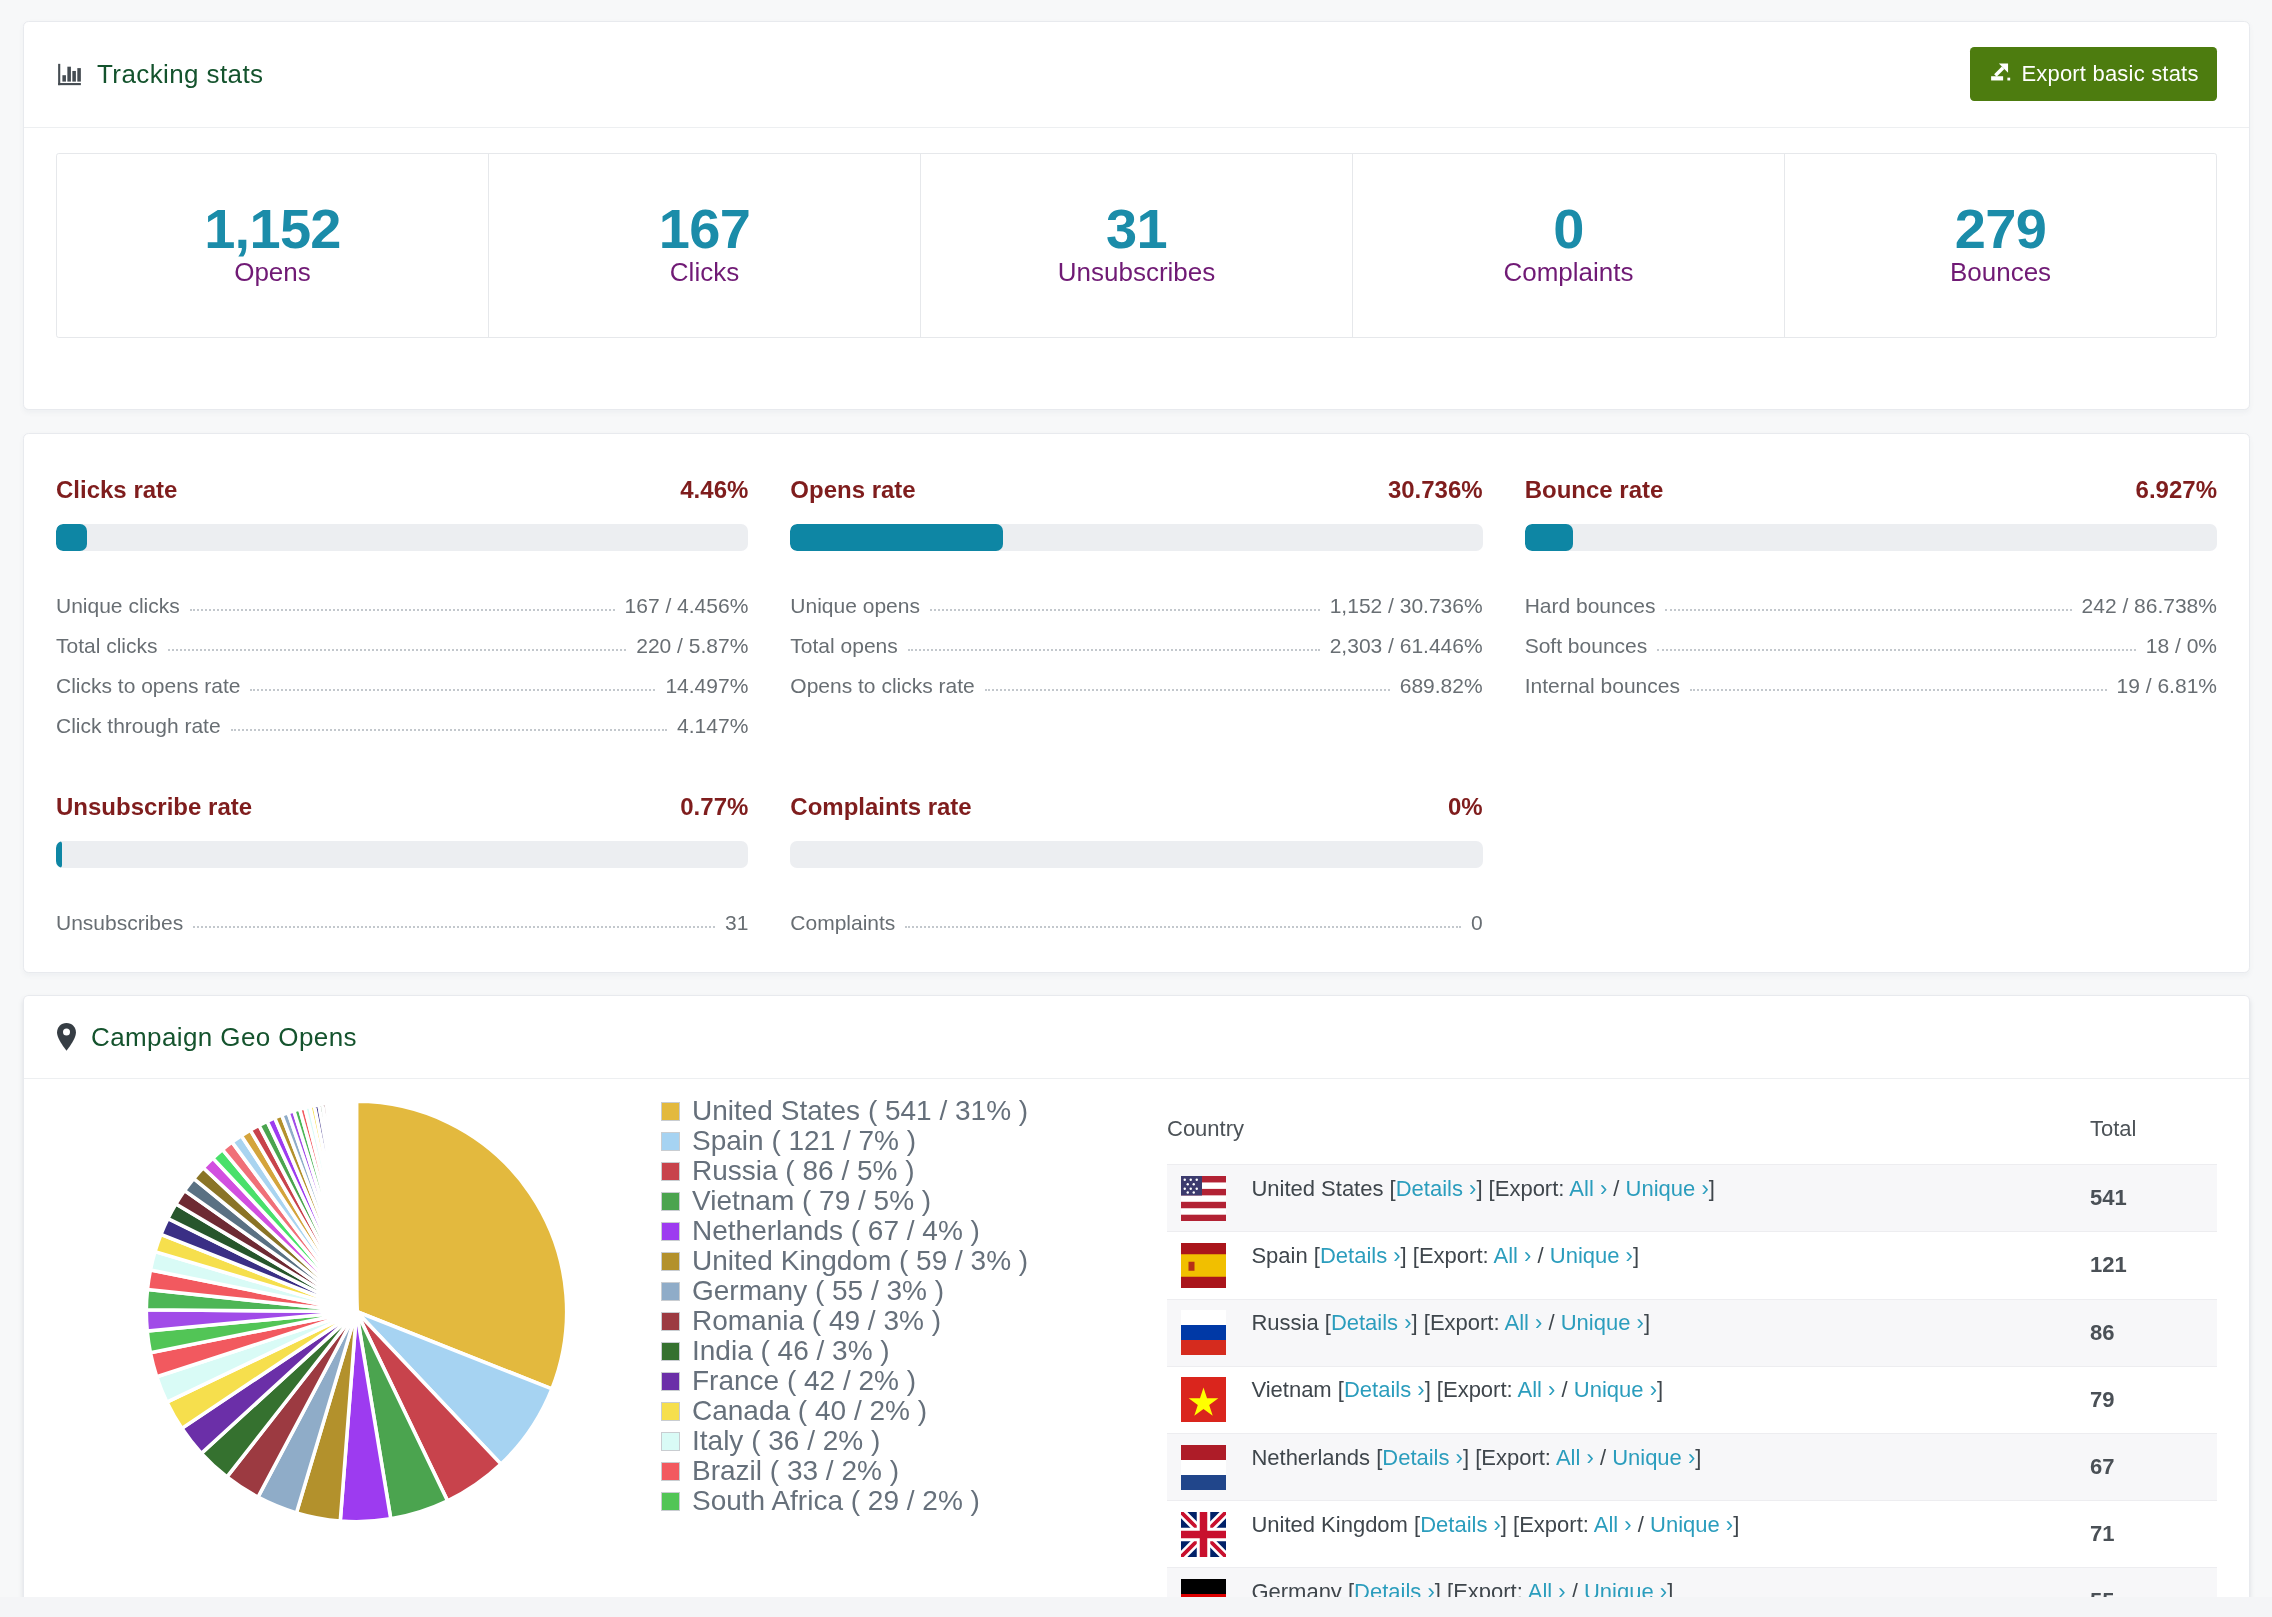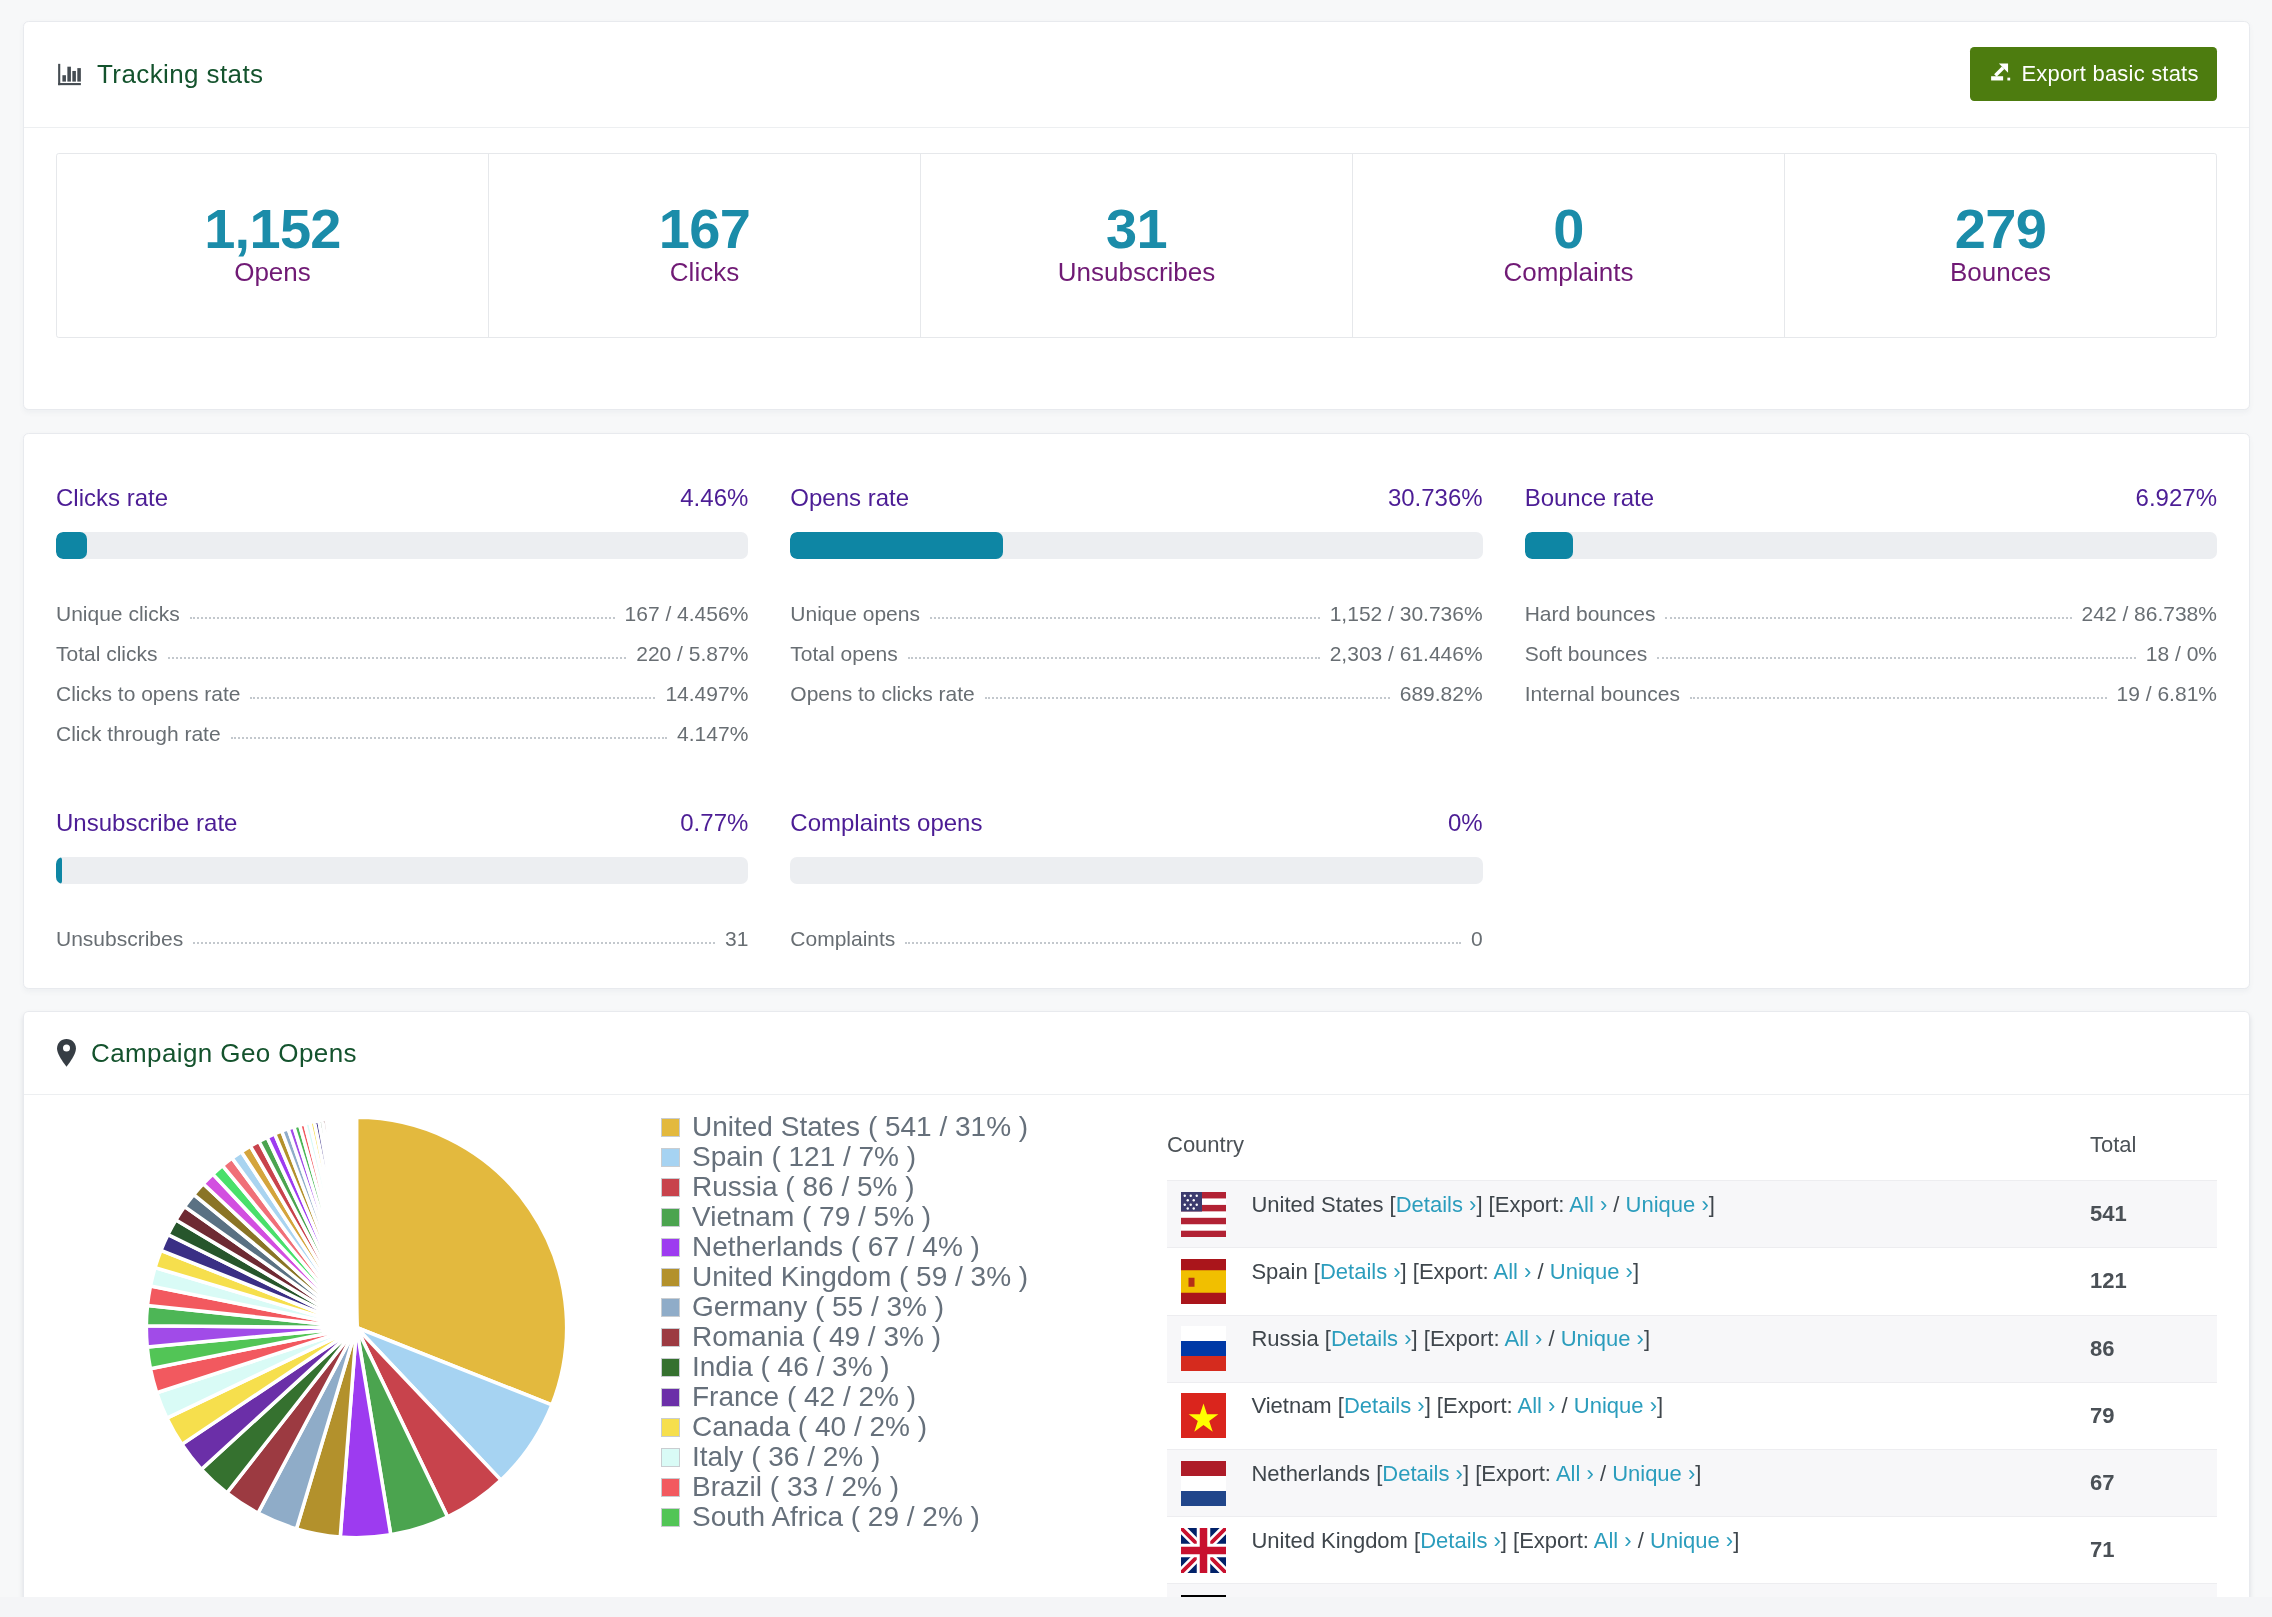--- a/index.html
+++ b/index.html
@@ -78,23 +78,22 @@
     display: grid;
     grid-template-columns: 1fr 1fr 1fr;
     column-gap: 42px;
     row-gap: 55px;
   }
   .rate-head {
     display: flex;
     justify-content: space-between;
     align-items: baseline;
     font-size: 24px;
-    font-weight: 400;
-    color: #4c1d95;
-    margin-top: 8px;
+    font-weight: 700;
+    color: #7f1d1d;
   }
   .rate-bar {
     height: 27px;
     background: #eceef1;
     border-radius: 7px;
     margin-top: 20px;
     overflow: hidden;
   }
   .rate-fill { height: 100%; background: #0e86a4; border-radius: 7px; }
   .rate-rows { margin-top: 27px; }
@@ -295,21 +294,21 @@
         <div class="rate-rows">
           <div class="rate-row">
             <span>Unsubscribes</span>
             <span class="leader"></span>
             <span>31</span>
           </div>
         </div>
       </div>
       <div class="rate-block">
         <div class="rate-head">
-          <span>Complaints opens</span>
+          <span>Complaints rate</span>
           <span>0%</span>
         </div>
         <div class="rate-bar"></div>
         <div class="rate-rows">
           <div class="rate-row">
             <span>Complaints</span>
             <span class="leader"></span>
             <span>0</span>
           </div>
         </div>

